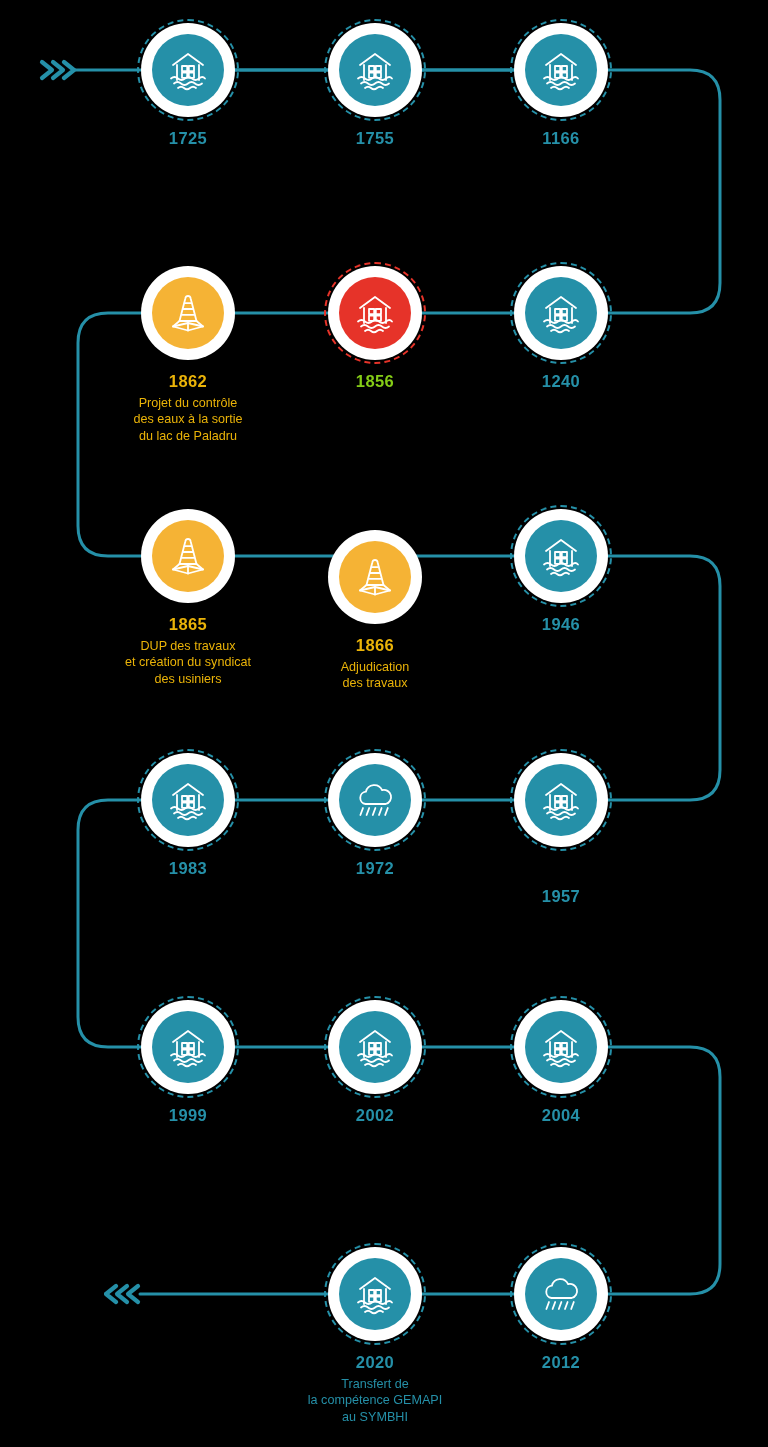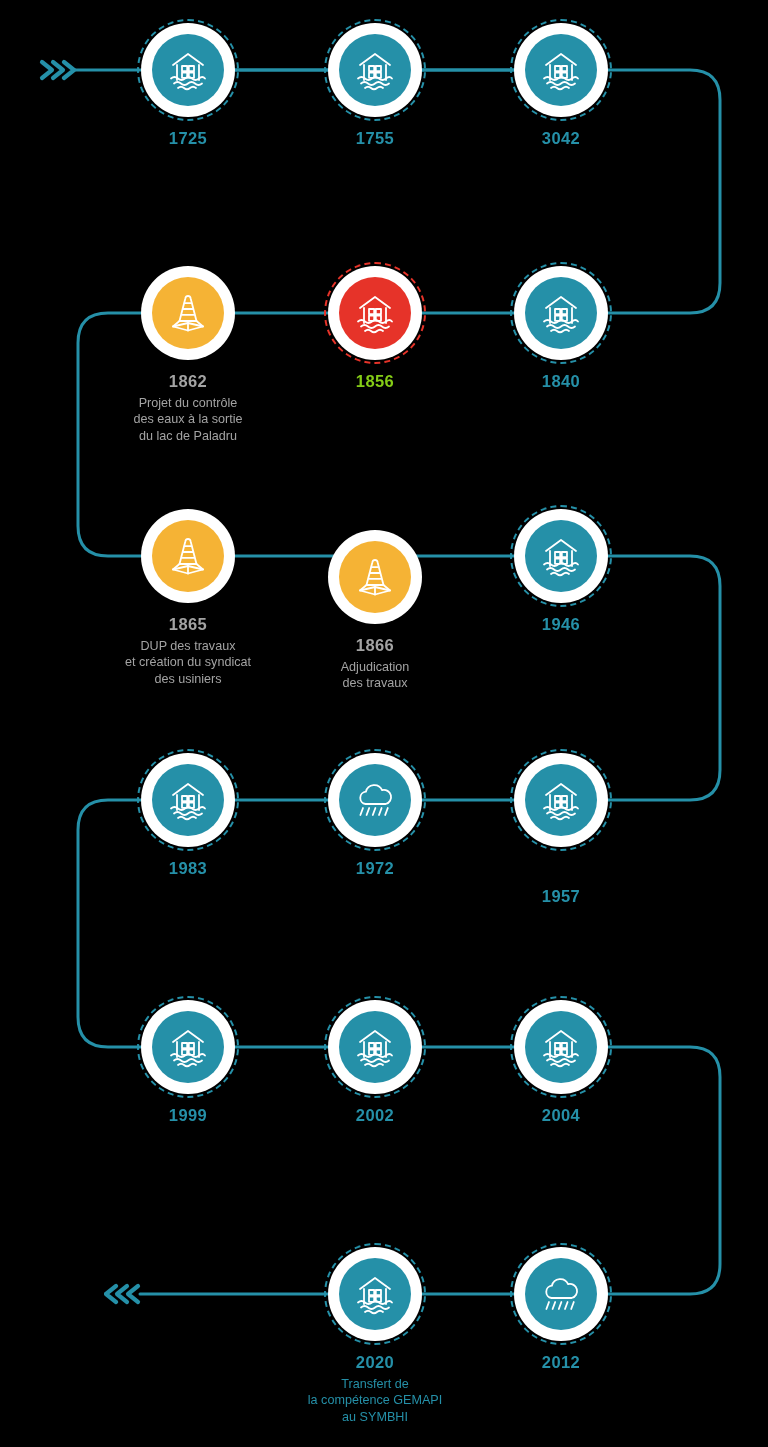--- a/index.html
+++ b/index.html
@@ -47,21 +47,21 @@
     color:#2590a8;
   }
   .year{
     font-size:16.5px;font-weight:bold;letter-spacing:.4px;
     color:#2590a8;
   }
   .desc{
     font-size:12.6px;font-weight:normal;margin-top:2px;
     color:#2590a8;white-space:pre-line;
   }
-  .node.orange .year,.node.orange .desc{color:#a3a3a3;}
+  .node.orange .year,.node.orange .desc{color:#eab308;}
   .node.red .year,.node.red .desc{color:#84cc16;}
 
   
   .chev{position:absolute;z-index:3;}
 </style>
 </head>
 <body>
 
 <div id="stage">
 
@@ -176,21 +176,21 @@
         <rect x="17" y="25.6" width="5.2" height="5.2"></rect>
         <rect x="23.8" y="25.6" width="5.2" height="5.2"></rect>
         <path d="M6,31.5 q3.5,-3 7,0 t7,0 t7,0 t7,0 t6,0"></path>
         <path d="M9,36.5 q3.5,-3 7,0 t7,0 t7,0 t7,0"></path>
         <path d="M13,41 q3,-2.6 6,0 t6,0 t6,0"></path>
       </g>
     </svg>
           </span>
        </div>
        <div class="caption">
-         <div class="year">3042</div>
+         <div class="year">1166</div>
 
        </div>
       </div>
       <div class="node orange" style="left: 188px; top: 266px;">
         <div class="disc orange">
          <span class="ring"></span>
          <span class="inner">
             <svg width="46" height="46" viewBox="0 0 46 46">
     <g fill="none" stroke="#ffffff" stroke-width="1.8" stroke-linecap="round" stroke-linejoin="round">
       <path d="M23,6 q2.2,0 2.6,2.2 L31.5,31 H14.5 L20.4,8.2 Q20.8,6 23,6 Z"></path>
@@ -250,21 +250,21 @@
         <rect x="17" y="25.6" width="5.2" height="5.2"></rect>
         <rect x="23.8" y="25.6" width="5.2" height="5.2"></rect>
         <path d="M6,31.5 q3.5,-3 7,0 t7,0 t7,0 t7,0 t6,0"></path>
         <path d="M9,36.5 q3.5,-3 7,0 t7,0 t7,0 t7,0"></path>
         <path d="M13,41 q3,-2.6 6,0 t6,0 t6,0"></path>
       </g>
     </svg>
           </span>
        </div>
        <div class="caption">
-         <div class="year">1840</div>
+         <div class="year">1240</div>
 
        </div>
       </div>
       <div class="node orange" style="left: 188px; top: 509px;">
         <div class="disc orange">
          <span class="ring"></span>
          <span class="inner">
             <svg width="46" height="46" viewBox="0 0 46 46">
     <g fill="none" stroke="#ffffff" stroke-width="1.8" stroke-linecap="round" stroke-linejoin="round">
       <path d="M23,6 q2.2,0 2.6,2.2 L31.5,31 H14.5 L20.4,8.2 Q20.8,6 23,6 Z"></path>

